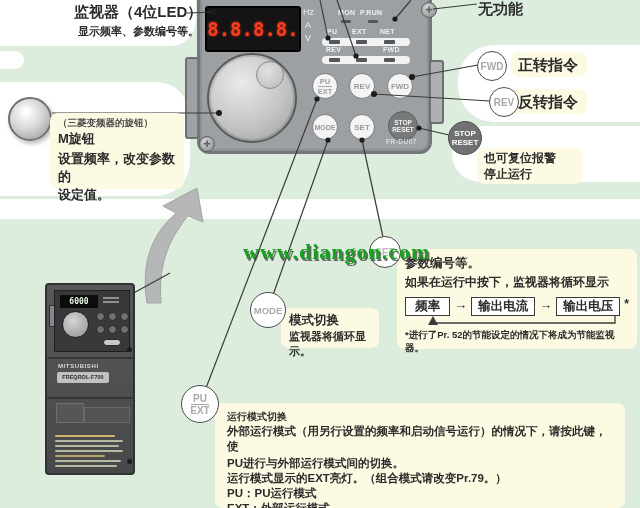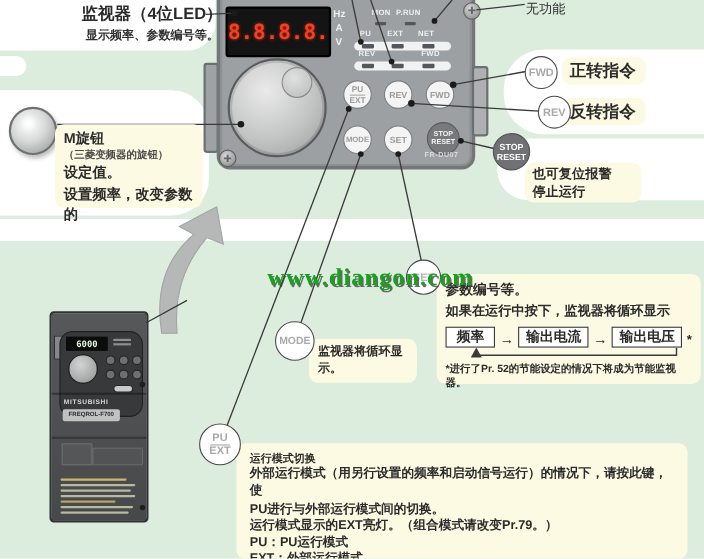--- a/index.html
+++ b/index.html
@@ -10,21 +10,21 @@
   .band{position:absolute;background:#ffffff}
   
   .panel-body{position:absolute;left:197px;top:-12px;width:235px;height:166px;
               background:#9da0a2;border:3px solid #74777a;border-radius:12px;
               box-shadow:inset 0 0 0 2px #8d9092}
   .side-tab{position:absolute;background:#9fa2a4;border:2px solid #6d7073;border-radius:3px}
   .led-display{position:absolute;left:205px;top:6px;width:96px;height:46px;background:#141414;
                border:2px solid #000;border-radius:3px;display:flex;align-items:center;justify-content:center}
   .led-digits{font-family:"DejaVu Sans Mono",monospace;font-weight:bold;font-size:19px;
               color:#ff3b1e;text-shadow:0 0 3px rgba(255,70,30,.7);letter-spacing:0px}
-  .unit-lab{position:absolute;font-size:9px;font-weight:bold;color:#eef0f1}
+  .unit-lab{position:absolute;font-size:9px;font-weight:normal;color:#eef0f1}
   .pnl-lab{position:absolute;font-size:7px;font-weight:bold;color:#eef0f1;letter-spacing:.3px}
   .pill{position:absolute;background:#f2f2f2;border-radius:4px}
   .led-dash{position:absolute;background:#53565a;border-radius:1px}
   .dial{position:absolute;left:207px;top:53px;width:90px;height:90px;border-radius:50%;
         background:radial-gradient(circle at 38% 32%,#e9eae9,#c3c5c4 55%,#9da09f 95%);
         border:2px solid #595b5d;box-shadow:inset 0 0 0 2px rgba(0,0,0,.12)}
   .dial-dimple{position:absolute;left:256px;top:61px;width:28px;height:28px;border-radius:50%;
         background:radial-gradient(circle at 40% 35%,#dfe0df,#b9bbba);border:1px solid #8a8c8b}
   .pbtn{position:absolute;width:26px;height:26px;border-radius:50%;background:#f4f4f4;
         border:1px solid #7d7f82;display:flex;flex-direction:column;align-items:center;justify-content:center;
@@ -38,21 +38,21 @@
   .model-lab{position:absolute;font-size:6.5px;font-weight:bold;color:#d8dadc;letter-spacing:.5px}
   
   .ccirc{position:absolute;border-radius:50%;background:#fff;border:1.5px solid #4a4a4a;
          display:flex;flex-direction:column;align-items:center;justify-content:center;
          font-weight:bold;color:#a9a9a9;z-index:6}
   .ccirc.dark{background:#6f7173;color:#fff;border-color:#4f5153}
   .cbox{position:absolute;background:#fcfae3;border-radius:8px;z-index:5;color:#2b2b2b}
   .lab-big{font-size:15px;font-weight:bold;color:#2b2b2b}
   .fbox{border:1.5px solid #3a3a3a;background:#fff;padding:0 6px;font-size:12.5px;
         line-height:17px;font-weight:bold;white-space:nowrap}
-  .flow-row{display:flex;align-items:flex-end;gap:4px;margin-top:6px;font-weight:bold}
+  .flow-row{display:flex;align-items:flex-start;gap:4px;margin-top:6px;font-weight:bold}
   .wline{height:2px;background:rgba(214,212,182,.8);margin:3px 0;border-radius:1px}
   .watermark{position:absolute;left:243px;top:239px;z-index:8;font-family:"Liberation Serif",serif;
              font-weight:bold;font-size:22px;letter-spacing:1px;color:#18a11f;
              text-shadow:1.5px 1.5px 0 rgba(60,60,60,.75)}
   svg.lines{position:absolute;left:0;top:0;z-index:4;pointer-events:none}
 </style>
 </head>
 <body>
 
 <div id="stage">
@@ -156,21 +156,21 @@
         <circle cx="419" cy="128" r="2.6"></circle>
       <circle cx="362" cy="140" r="2.6"></circle>
         <circle cx="328" cy="140" r="2.6"></circle>
       <circle cx="317" cy="99" r="2.6"></circle>
     </g>
   </svg>
 
   <div class="abs lab-big" style="left:74px;top:3px;z-index:5">监视器（4位LED）</div>
   <div class="abs" style="left:78px;top:24px;font-size:11px;font-weight:bold;z-index:5">显示频率、参数编号等。</div>
 
-  <div class="abs" style="left:478px;top:0;font-size:12px;font-weight:normal;z-index:5">无功能</div>
+  <div class="abs" style="left:478px;top:0;font-size:15px;font-weight:bold;z-index:5">无功能</div>
 
   <div class="ccirc" style="left:477px;top:51px;width:30px;height:30px;font-size:10px">
       <span>FWD</span>
     </div>
   <div class="cbox" style="left:511px;top:52px;width:76px;height:25px;line-height:25px;padding-left:7px">
     <span class="lab-big">正转指令</span></div>
   <div class="ccirc" style="left:489px;top:87px;width:30px;height:30px;font-size:10px">
       <span>REV</span>
     </div>
   <div class="cbox" style="left:511px;top:89px;width:76px;height:25px;line-height:25px;padding-left:7px">
@@ -178,24 +178,24 @@
   <div class="ccirc dark" style="left:448px;top:121px;width:34px;height:34px;font-size:8px;line-height:9px">
     <span>STOP</span>
       <span>RESET</span>
     </div>
   <div class="cbox" style="left:477px;top:148px;width:106px;height:36px;padding:2px 7px;font-size:12px;font-weight:bold;line-height:16px">
     <div>也可复位报警</div>
     <div>停止运行</div>
   </div>
 
   <div class="cbox" style="left:50px;top:113px;width:134px;height:76px;padding:4px 8px">
+    <div style="font-size:9.5px;font-weight:bold;color:#4a4a4a">（三菱变频器的旋钮）</div>
     <div style="font-size:13px;font-weight:bold">M旋钮</div>
-    <div style="font-size:9.5px;font-weight:bold;color:#4a4a4a">（三菱变频器的旋钮）</div>
+    <div style="font-size:13px;font-weight:bold;margin-top:2px">设置频率，改变参数的</div>
     <div style="font-size:13px;font-weight:bold">设定值。</div>
-    <div style="font-size:13px;font-weight:bold;margin-top:2px">设置频率，改变参数的</div>
   </div>
 
   <div class="ccirc" style="left:369px;top:236px;width:32px;height:32px;font-size:10px;color:#b7b7b7">
       <span>SET</span>
     </div>
   <div class="cbox" style="left:397px;top:249px;width:240px;height:100px;padding:6px 8px 4px">
     <div style="font-size:12.5px;font-weight:bold">参数编号等。</div>
     <div style="font-size:12px;font-weight:bold;margin-top:2px">如果在运行中按下，监视器将循环显示</div>
     <div class="flow-row">
       <span class="fbox" style="width:56px;text-align:center">频率</span>
@@ -209,40 +209,41 @@
       <path d="M204,0 V7 H22" fill="none" stroke="#3a3a3a" stroke-width="1.3"></path>
       <polygon points="22,0 17,9 27,9" fill="#3a3a3a"></polygon>
     </svg>
     <div style="font-size:9.5px;font-weight:bold">*进行了Pr. 52的节能设定的情况下将成为节能监视器。</div>
   </div>
 
   <div class="ccirc" style="left:250px;top:292px;width:36px;height:36px;font-size:9.5px">
       <span>MODE</span>
     </div>
   <div class="cbox" style="left:281px;top:308px;width:98px;height:40px;padding:4px 8px">
+    <div style="font-size:12.5px;font-weight:bold">模式切换</div>
     <div style="font-size:11px;font-weight:bold">监视器将循环显示。</div>
   </div>
 
   <div class="ccirc" style="left:181px;top:385px;width:38px;height:38px;font-size:10px;line-height:11px">
     <span class="frac-top">PU</span>
     <span>EXT</span>
   </div>
   <div class="cbox" style="left:215px;top:403px;width:410px;height:105px;padding:7px 12px">
     <div style="font-size:10px;font-weight:bold">运行模式切换</div>
     <div style="font-size:11.5px;font-weight:bold;line-height:15px">外部运行模式（用另行设置的频率和启动信号运行）的情况下，请按此键，使</div>
     <div style="font-size:11.5px;font-weight:bold;line-height:15px;margin-top:2px">PU进行与外部运行模式间的切换。</div>
     <div style="font-size:11.5px;font-weight:bold;line-height:15px">运行模式显示的EXT亮灯。（组合模式请改变Pr.79。）</div>
     <div style="font-size:11.5px;font-weight:bold;line-height:15px">PU：PU运行模式</div>
     <div style="font-size:11.5px;font-weight:bold;line-height:15px">EXT：外部运行模式</div>
   </div>
 
   <div class="abs" style="left:45px;top:283px;width:90px;height:192px;
        background:linear-gradient(#56585a,#46484a);border:2px solid #303234;border-radius:4px;z-index:5">
     <div class="abs" style="left:2px;top:20px;width:16px;height:22px;background:#85878a;border:1px solid #2c2e30"></div>
-    <div class="abs" style="left:7px;top:16px;width:76px;height:78px;background:#37393b;border:1px solid #1e2022;border-radius:12px">
+    <div class="abs" style="left:7px;top:5px;width:76px;height:62px;background:#37393b;border:1px solid #1e2022;border-radius:0">
       <div class="abs" style="left:5px;top:4px;width:38px;height:13px;background:#0c0c0c;color:#e8f6e2;
            font-family:'DejaVu Sans Mono',monospace;font-size:8px;font-weight:bold;text-align:center;line-height:13px">6000</div>
       <div class="abs" style="left:48px;top:6px;width:16px;height:2px;background:#8d8f91"></div>
       <div class="abs" style="left:48px;top:10px;width:16px;height:2px;background:#8d8f91"></div>
       <div class="abs" style="left:7px;top:20px;width:27px;height:27px;border-radius:50%;
            background:radial-gradient(circle at 40% 35%,#d3d5d4,#8f9190);border:1px solid #1e2022"></div>
       <div class="abs" style="left:41px;top:21px;width:9px;height:9px;border-radius:50%;background:#6d6f71;border:1px solid #242628"></div>
       <div class="abs" style="left:53px;top:21px;width:9px;height:9px;border-radius:50%;background:#6d6f71;border:1px solid #242628"></div>
       <div class="abs" style="left:65px;top:21px;width:9px;height:9px;border-radius:50%;background:#6d6f71;border:1px solid #242628"></div>
       <div class="abs" style="left:41px;top:34px;width:9px;height:9px;border-radius:50%;background:#6d6f71;border:1px solid #242628"></div>

